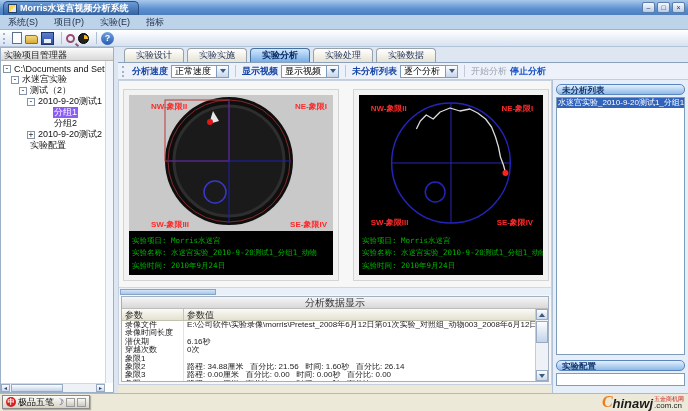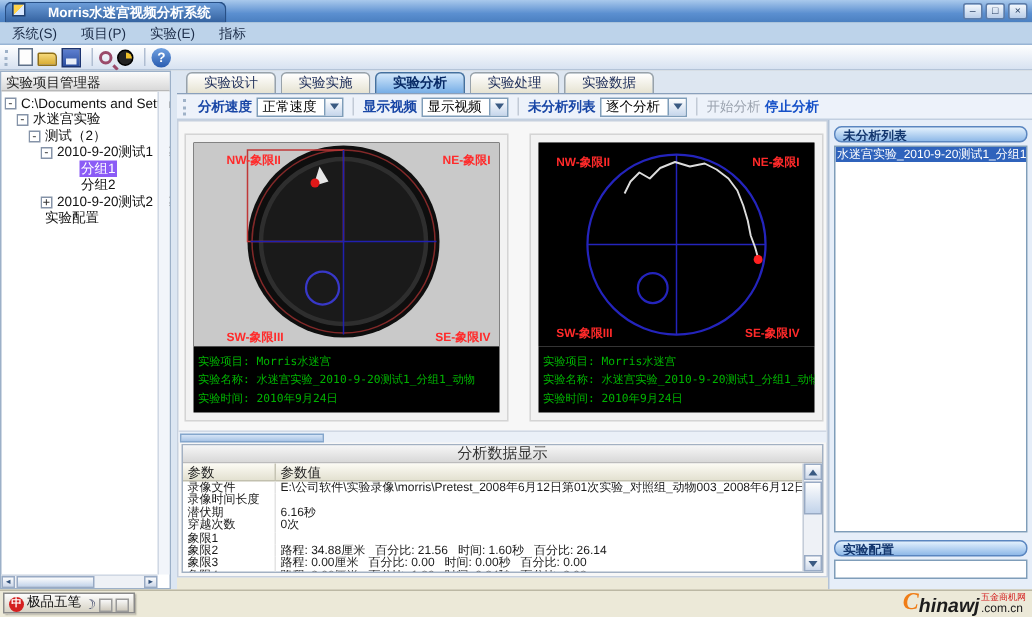--- a/index.html
+++ b/index.html
@@ -2,21 +2,21 @@
 <html><head>
 <meta charset="utf-8">
 <style>
   * { box-sizing: border-box; margin: 0; padding: 0; }
   html,body { width:688px; height:411px; overflow:hidden; }
   body { font-family:"Liberation Sans", sans-serif; background:#ece9d8; position:relative; font-size:9px; }
 
   
   .titlebar { position:absolute; left:0; top:0; right:0; height:15px;
     background:linear-gradient(#a9c9ec,#5b8fd0 60%,#4a7fc0); display:flex; align-items:flex-end; }
-  .title-pill { display:flex; gap:15px; margin-left:3px; height:14px;
+  .title-pill { display:flex; align-items:center; gap:3px; margin-left:3px; height:14px;
     background:linear-gradient(#6b9cd8,#33619f); border:1px solid #274f85; border-bottom:none;
     border-radius:5px 5px 0 0; padding:0 9px 0 4px; color:#fff; font-weight:bold; font-size:9px; white-space:nowrap; }
   .app-ico { width:9px; height:9px; background:linear-gradient(135deg,#ffd24a 0 50%,#d8e8ff 50% 100%); border:1px solid #204070; }
   .win-buttons { position:absolute; right:3px; top:2px; display:flex; gap:2px; }
   .win-btn { width:13px; height:11px; border:1px solid #5d7ca8; border-radius:2px;
     background:linear-gradient(#f4f8fd,#b9cde8); font-size:7px; line-height:9px; text-align:center; color:#223a5e; }
 
   
   .menubar { position:absolute; left:0; top:15px; right:0; height:15px; background:#bdd3ea;
     border-bottom:1px solid #98b4d4; display:flex; align-items:center; gap:16px; padding-left:8px; color:#1c2c48; }
@@ -107,21 +107,21 @@
   .pill { height:11px; background:linear-gradient(#e3f1fd,#8fb9e8); border:1px solid #5a86c0; border-radius:5px;
     font-size:8.5px; font-weight:bold; color:#14376f; line-height:10px; padding-left:5px; white-space:nowrap; overflow:hidden; }
   .listbox { background:#fff; border:1px solid #7f9db9; margin-top:2px; height:258px; overflow:hidden; }
   .list-item { font-size:8px; height:10px; line-height:10px; white-space:nowrap; overflow:hidden; padding:0 1px; }
   .list-item.selected { background:#2f63bc; color:#fff; }
   .pill.second { margin-top:5px; }
   .listbox.small { height:13px; }
 
   
   .statusbar { position:absolute; left:0; right:0; bottom:0; height:18px; background:#ece9d8; border-top:1px solid #bcb8a4; }
-  .ime-bar { position:absolute; left:2px; bottom:2px; height:14px; display:flex; align-items:flex-end; gap:2px;
+  .ime-bar { position:absolute; left:2px; bottom:2px; height:14px; display:flex; align-items:center; gap:2px;
     background:linear-gradient(#fdfdfd,#d6d2c4); border:1px solid #8a8a8a; padding:0 3px; box-shadow:1px 1px 1px rgba(0,0,0,.25); }
   .ime-logo { width:10px; height:10px; background:#d42020; border-radius:50%; color:#fff; font-size:7px; line-height:10px; text-align:center; font-weight:bold; }
   .ime-name { font-size:9px; color:#111; white-space:nowrap; }
   .ime-moon { font-size:9px; color:#202a55; line-height:10px; }
   .ime-btn { width:9px; height:9px; background:linear-gradient(#f8f8f8,#cfcabd); border:1px solid #9a9a9a; }
   .watermark { position:absolute; right:4px; bottom:1px; display:flex; align-items:flex-end; line-height:1; }
   .wm-c { color:#f07d16; font-size:16px; font-weight:bold; font-style:italic; font-family:"Liberation Serif",serif; }
   .wm-rest { color:#1c1c1c; font-size:13px; font-weight:bold; font-style:italic; }
   .wm-side { display:flex; flex-direction:column; align-items:flex-start; margin-left:1px; }
   .wm-tag { color:#d42020; font-size:6px; white-space:nowrap; }

